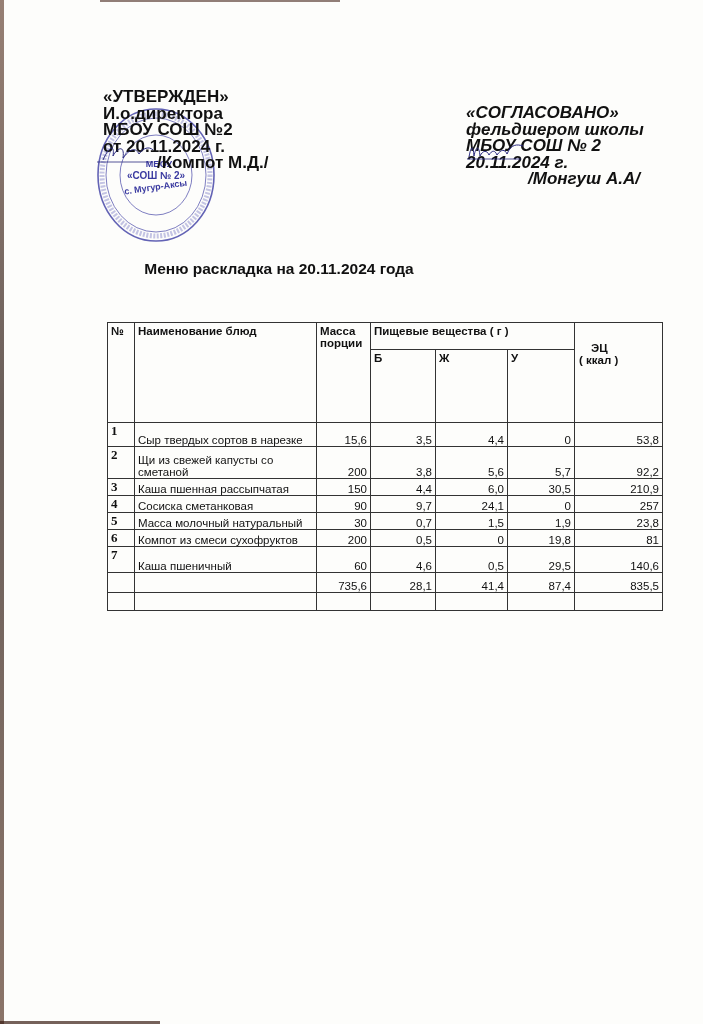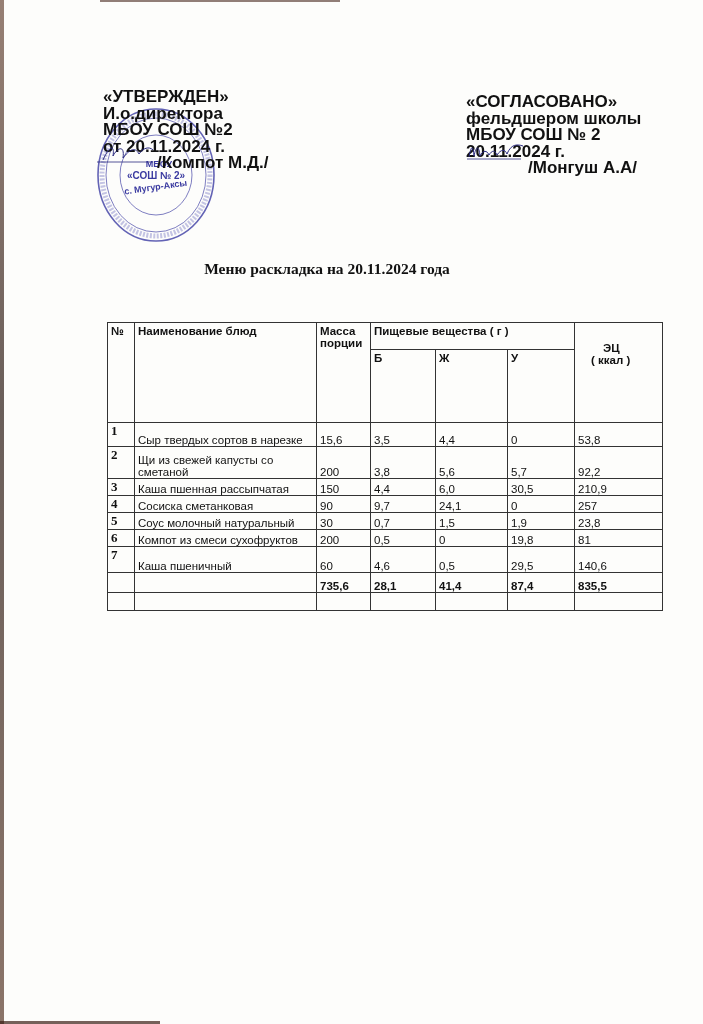--- a/index.html
+++ b/index.html
@@ -10,38 +10,38 @@
       color: #111;
     }
     .edge-left { position: absolute; left: 0; top: 0; width: 4px; height: 1024px;
       background: linear-gradient(to bottom, #6b4a3a, #2a1a14 40%, #5a3a2a); opacity: .7; }
     .edge-top { position: absolute; left: 100px; top: 0; width: 240px; height: 2px; background: #4a2a20; opacity: .6; }
     .edge-bottom { position: absolute; left: 0; bottom: 0; width: 160px; height: 3px; background: #3a1e16; opacity: .7; }
 
     .block { position: absolute; font-weight: bold; font-size: 17px; line-height: 16.5px; }
     .block div { white-space: nowrap; }
     .approved { left: 103px; top: 89px; }
-    .agreed { left: 466px; top: 94px; }
+    .agreed { left: 466px; top: 105px; font-style: italic; }
 
     .stamp { position: absolute; left: 95px; top: 106px; width: 122px; height: 138px; }
     .signature { position: absolute; }
     .sig1 { left: 95px; top: 140px; width: 62px; height: 26px; }
     .sig2 { left: 465px; top: 140px; width: 60px; height: 22px; }
 
     .title { position: absolute; left: 0; width: 558px; top: 260px; text-align: center;
-      font-family: Liberation Serif, serif; font-weight: bold; font-size: 15.5px; margin-left: 48px; }
+      font-family: Liberation Sans, sans-serif; font-weight: bold; font-size: 15.5px; }
 
     table.menu { position: absolute; left: 107px; top: 322px; border-collapse: collapse;
       font-size: 11.5px; }
     table.menu td, table.menu th { border: 1px solid #333; padding: 0 3px; }
     table.menu th { font-weight: bold; text-align: left; vertical-align: top; padding-top: 2px; }
     .num { font-family: "Liberation Serif", serif; font-weight: bold; font-size: 13px; vertical-align: top; }
-    .val { vertical-align: bottom; }
+    .val { text-align: right; vertical-align: bottom; }
     .name { vertical-align: bottom; white-space: nowrap; }
-    .bold { font-weight: bold; }
+    .bold { font-weight: normal; }
     .sub th { text-align: left; padding-left: 12px; }
   </style>
 </head>
 <body>
 
 <div class="edge-left"></div>
 <div class="edge-top"></div>
 <div class="edge-bottom"></div>
 
 <svg class="stamp" viewBox="0 0 122 138">
@@ -91,21 +91,21 @@
       <col style="width:72px">
       <col style="width:67px">
       <col style="width:88px">
   </colgroup>
   <tbody>
       <tr style="height:27px">
     <th rowspan="2">№</th>
     <th rowspan="2">Наименование блюд</th>
     <th rowspan="2" style="white-space:normal">Масса порции</th>
     <th colspan="3">Пищевые вещества ( г )</th>
-    <th rowspan="2" style="vertical-align:middle;padding-left:16px;padding-bottom:40px">
+    <th rowspan="2" style="vertical-align:middle;padding-left:4px;padding-bottom:40px">
       <div style="padding-left:12px">ЭЦ</div>
       <div>( ккал )</div>
     </th>
   </tr>
   <tr class="sub" style="height:73px">
     <th>Б</th>
     <th>Ж</th>
     <th>У</th>
   </tr>
   </tbody>
@@ -141,21 +141,21 @@
         <td class="num">4</td>
         <td class="name">Сосиска сметанковая</td>
         <td class="val">90</td>
         <td class="val">9,7</td>
         <td class="val">24,1</td>
         <td class="val">0</td>
         <td class="val">257</td>
       </tr>
       <tr style="height: 16px;">
         <td class="num">5</td>
-        <td class="name">Соус молочный натуральный</td>
+        <td class="name">Масса молочный натуральный</td>
         <td class="val">30</td>
         <td class="val">0,7</td>
         <td class="val">1,5</td>
         <td class="val">1,9</td>
         <td class="val">23,8</td>
       </tr>
       <tr style="height: 16px;">
         <td class="num">6</td>
         <td class="name">Компот из смеси сухофруктов</td>
         <td class="val">200</td>

